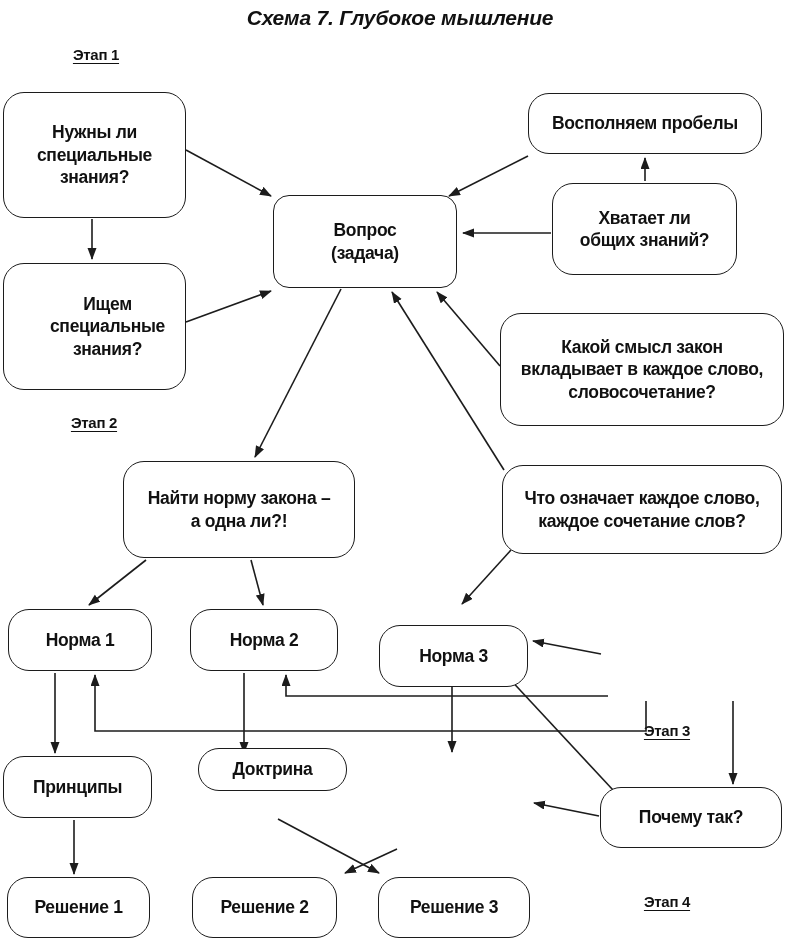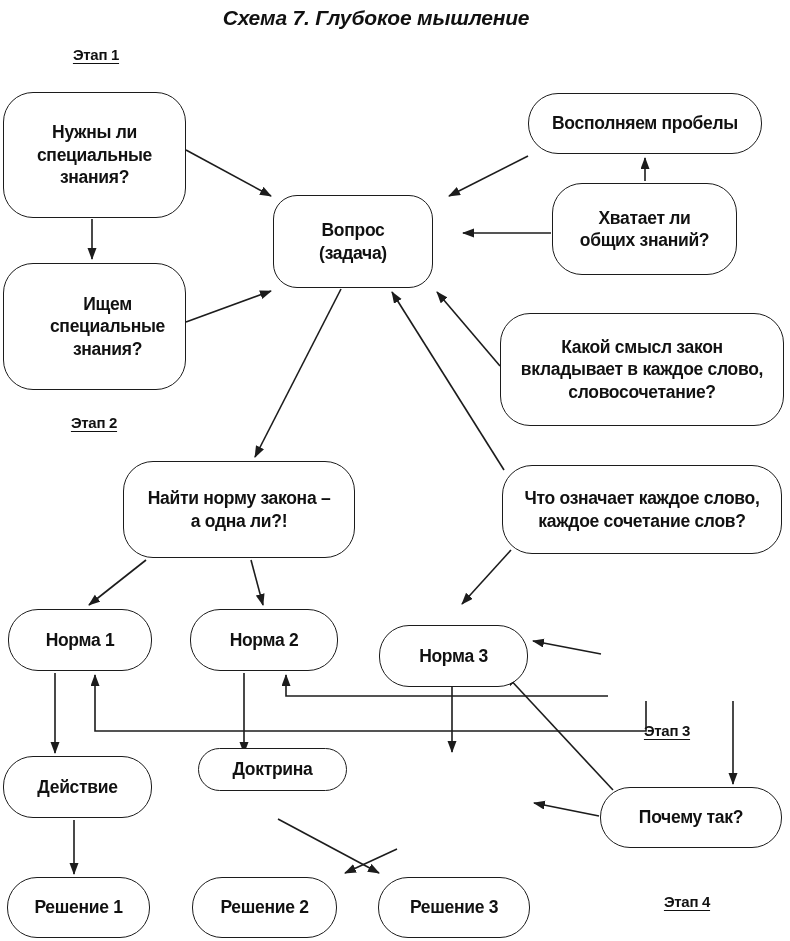--- a/index.html
+++ b/index.html
@@ -9,35 +9,36 @@
     background:#ffffff;
     font-family:"Liberation Sans", sans-serif;
     color:#111;
     overflow:hidden;
   }
   #page-title{
     position:absolute;left:0;top:6px;width:752px;
     text-align:center;
     font-size:21px;font-weight:bold;font-style:italic;
     letter-spacing:-0.2px;
+    padding-left:24px;
   }
   .stage-label{
     position:absolute;
     font-size:15px;font-weight:bold;
     text-decoration:underline;
     text-underline-offset:3px;
     text-align:center;
     letter-spacing:-0.3px;
   }
   .node{
     position:absolute;
     box-sizing:border-box;
     background:#fff;
     border:1.7px solid #1c1c1c;
-    border-radius:30px;
+    border-radius:21px;
     display:flex;align-items:center;justify-content:center;
     text-align:center;
     font-size:17.5px;font-weight:bold;
     line-height:1.28;
     letter-spacing:-0.3px;
     white-space:pre-line;
     padding:2px 6px;
     z-index:2;
   }
   svg#arrows{
@@ -50,21 +51,21 @@
 </head>
 <body>
 
 <div id="canvas">
 
   <div id="page-title">Схема 7. Глубокое мышление</div>
 
   <div class="stage-label" style="left:56px;top:46px;width:80px;">Этап 1</div>
   <div class="stage-label" style="left:62px;top:414px;width:64px;">Этап 2</div>
   <div class="stage-label" style="left:634px;top:722px;width:66px;">Этап 3</div>
-  <div class="stage-label" style="left:654px;top:893px;width:66px;">Этап 4</div>
+  <div class="stage-label" style="left:634px;top:893px;width:66px;">Этап 4</div>
 
   <svg id="arrows" width="790" height="941">
     <defs>
       <marker id="ah" markerUnits="userSpaceOnUse" markerWidth="14" markerHeight="11" refX="11" refY="4.5" orient="auto">
         <path d="M0,0 L12,4.5 L0,9 z" fill="#1c1c1c"></path>
       </marker>
     </defs>
     <line x1="186" y1="150" x2="271" y2="196" marker-end="url(#ah)"></line>
     <line x1="92" y1="219" x2="92" y2="259" marker-end="url(#ah)"></line>
     <line x1="186" y1="322" x2="271" y2="291" marker-end="url(#ah)"></line>
@@ -90,35 +91,35 @@
     <line x1="278" y1="819" x2="379" y2="873" marker-end="url(#ah)"></line>
     <line x1="397" y1="849" x2="345" y2="873" marker-end="url(#ah)"></line>
   </svg>
 
   <div class="node" style="left:3px;top:92px;width:183px;height:126px;">Нужны ли
 специальные
 знания?</div>
   <div class="node" style="left:3px;top:263px;width:183px;height:127px;padding-left:32px;">Ищем
 специальные
 знания?</div>
-  <div class="node" style="left:273px;top:195px;width:160px;height:93px;border-radius:24px;">Вопрос
+  <div class="node" style="left:273px;top:195px;width:184px;height:93px;border-radius:16px;">Вопрос
 (задача)</div>
   <div class="node" style="left:528px;top:93px;width:234px;height:61px;">Восполняем пробелы</div>
   <div class="node" style="left:552px;top:183px;width:185px;height:92px;">Хватает ли
 общих знаний?</div>
   <div class="node" style="left:500px;top:313px;width:284px;height:113px;">Какой смысл закон
 вкладывает в каждое слово,
 словосочетание?</div>
   <div class="node" style="left:502px;top:465px;width:280px;height:89px;">Что означает каждое слово,
 каждое сочетание слов?</div>
   <div class="node" style="left:123px;top:461px;width:232px;height:97px;">Найти норму закона –
 а одна ли?!</div>
   <div class="node" style="left:8px;top:609px;width:144px;height:62px;">Норма 1</div>
   <div class="node" style="left:190px;top:609px;width:148px;height:62px;">Норма 2</div>
   <div class="node" style="left:379px;top:609px;width:149px;height:62px;margin-top:16px;">Норма 3</div>
-  <div class="node" style="left:3px;top:756px;width:149px;height:62px;">Действие</div>
+  <div class="node" style="left:3px;top:756px;width:149px;height:62px;">Принципы</div>
   <div class="node" style="left:198px;top:748px;width:149px;height:43px;">Доктрина</div>
   <div class="node" style="left:600px;top:787px;width:182px;height:61px;">Почему так?</div>
   <div class="node" style="left:7px;top:877px;width:143px;height:61px;">Решение 1</div>
   <div class="node" style="left:192px;top:877px;width:145px;height:61px;">Решение 2</div>
   <div class="node" style="left:378px;top:877px;width:152px;height:61px;">Решение 3</div>
 
 </div>
 
 </body></html>

